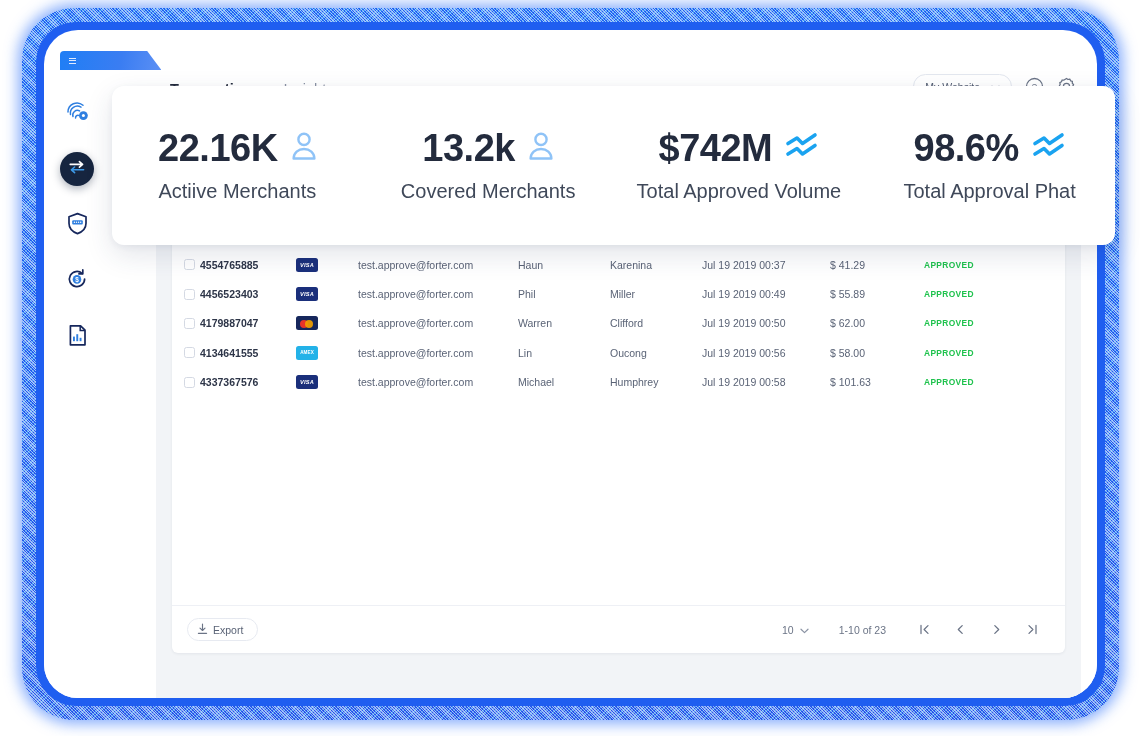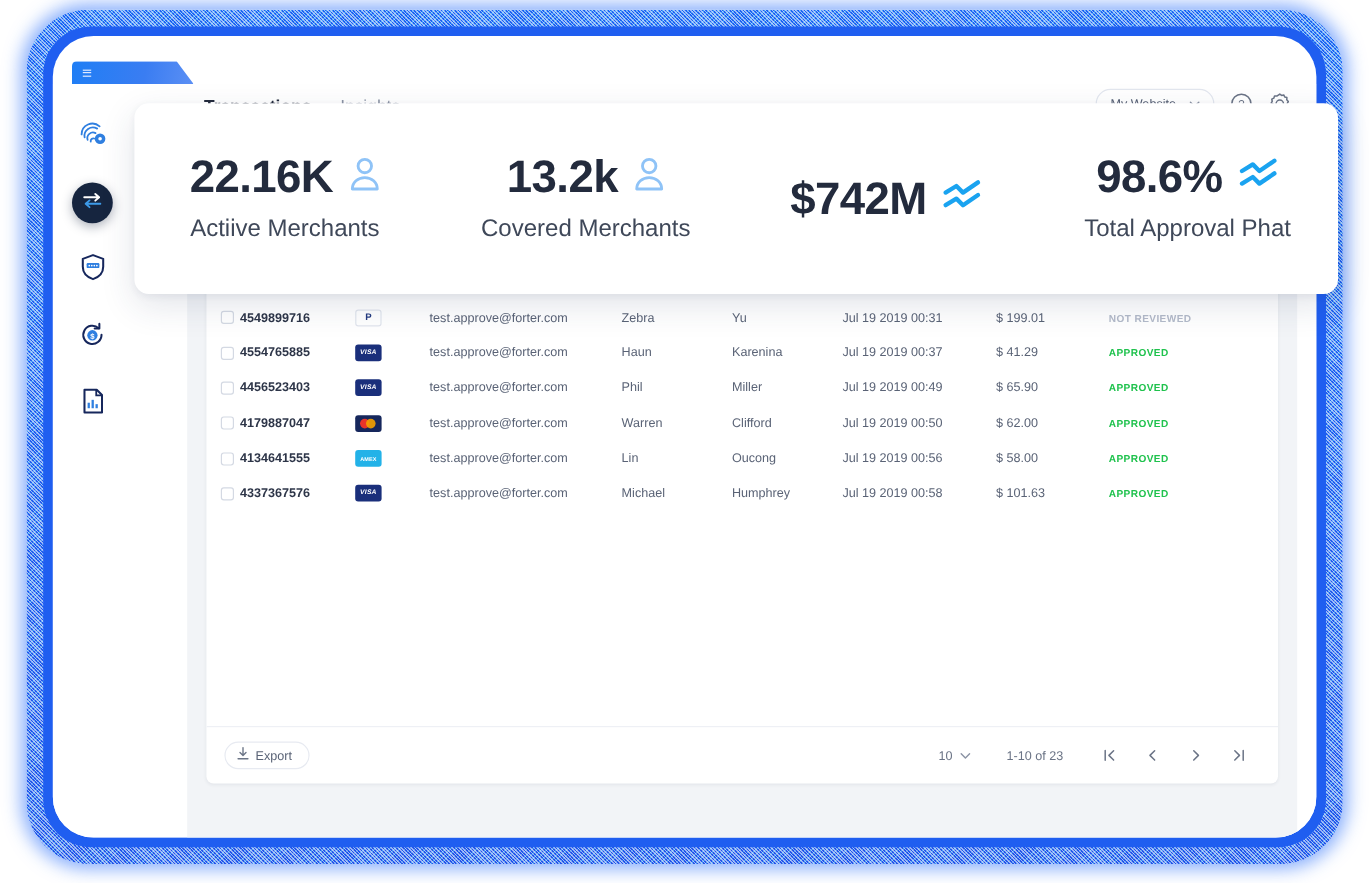--- a/index.html
+++ b/index.html
@@ -376,37 +376,20 @@
               <td class="c-first">Amanda</td>
               <td class="c-last">Liang</td>
               <td class="c-date">Jul 19 2019  00:28</td>
               <td class="c-amt">$ 73.28</td>
               <td class="c-status st-declined">DECLINED</td>
             </tr>
             <tr>
               <td class="c-chk">
                   <span class="chk"></span>
                 </td>
-              <td class="c-id">4549899716</td>
-              <td class="c-brand">
-                  <span class="brand pp">
-                    <span>P</span>
-                  </span>
-                </td>
-              <td class="c-mail">test.approve@forter.com</td>
-              <td class="c-first">Zebra</td>
-              <td class="c-last">Yu</td>
-              <td class="c-date">Jul 19 2019  00:31</td>
-              <td class="c-amt">$ 199.01</td>
-              <td class="c-status st-notreviewed">NOT REVIEWED</td>
-            </tr>
-            <tr>
-              <td class="c-chk">
-                  <span class="chk"></span>
-                </td>
               <td class="c-id">4554765885</td>
               <td class="c-brand">
                   <span class="brand visa">
                     <span>VISA</span>
                   </span>
                 </td>
               <td class="c-mail">test.approve@forter.com</td>
               <td class="c-first">Haun</td>
               <td class="c-last">Karenina</td>
               <td class="c-date">Jul 19 2019  00:37</td>
@@ -420,21 +403,21 @@
               <td class="c-id">4456523403</td>
               <td class="c-brand">
                   <span class="brand visa">
                     <span>VISA</span>
                   </span>
                 </td>
               <td class="c-mail">test.approve@forter.com</td>
               <td class="c-first">Phil</td>
               <td class="c-last">Miller</td>
               <td class="c-date">Jul 19 2019  00:49</td>
-              <td class="c-amt">$ 65.90</td>
+              <td class="c-amt">$ 55.89</td>
               <td class="c-status st-approved">APPROVED</td>
             </tr>
             <tr>
               <td class="c-chk">
                   <span class="chk"></span>
                 </td>
               <td class="c-id">4179887047</td>
               <td class="c-brand">
                   <span class="brand mc">
                     <i class="l"></i>
@@ -565,20 +548,21 @@
   <div class="kpi">
     <div class="kpi-top">
       <span class="kpi-val">$742M</span>
       <span>
         <svg width="34" height="30" viewBox="0 0 34 30">
           <path d="M3 12.5 12 7l5.5 5.5L30 4" fill="none" stroke="#1aa3f0" stroke-width="3.6" stroke-linecap="round" stroke-linejoin="round"></path>
           <path d="M3 23 12 17.5l5.5 5.5L30 14.5" fill="none" stroke="#1aa3f0" stroke-width="3.6" stroke-linecap="round" stroke-linejoin="round"></path>
         </svg>
       </span>
     </div>
+    <div class="kpi-lbl">Total Approved Volume</div>
   </div>
 
   <div class="kpi">
     <div class="kpi-top">
       <span class="kpi-val">98.6%</span>
       <span>
         <svg width="34" height="30" viewBox="0 0 34 30">
           <path d="M3 12.5 12 7l5.5 5.5L30 4" fill="none" stroke="#1aa3f0" stroke-width="3.6" stroke-linecap="round" stroke-linejoin="round"></path>
           <path d="M3 23 12 17.5l5.5 5.5L30 14.5" fill="none" stroke="#1aa3f0" stroke-width="3.6" stroke-linecap="round" stroke-linejoin="round"></path>
         </svg>

